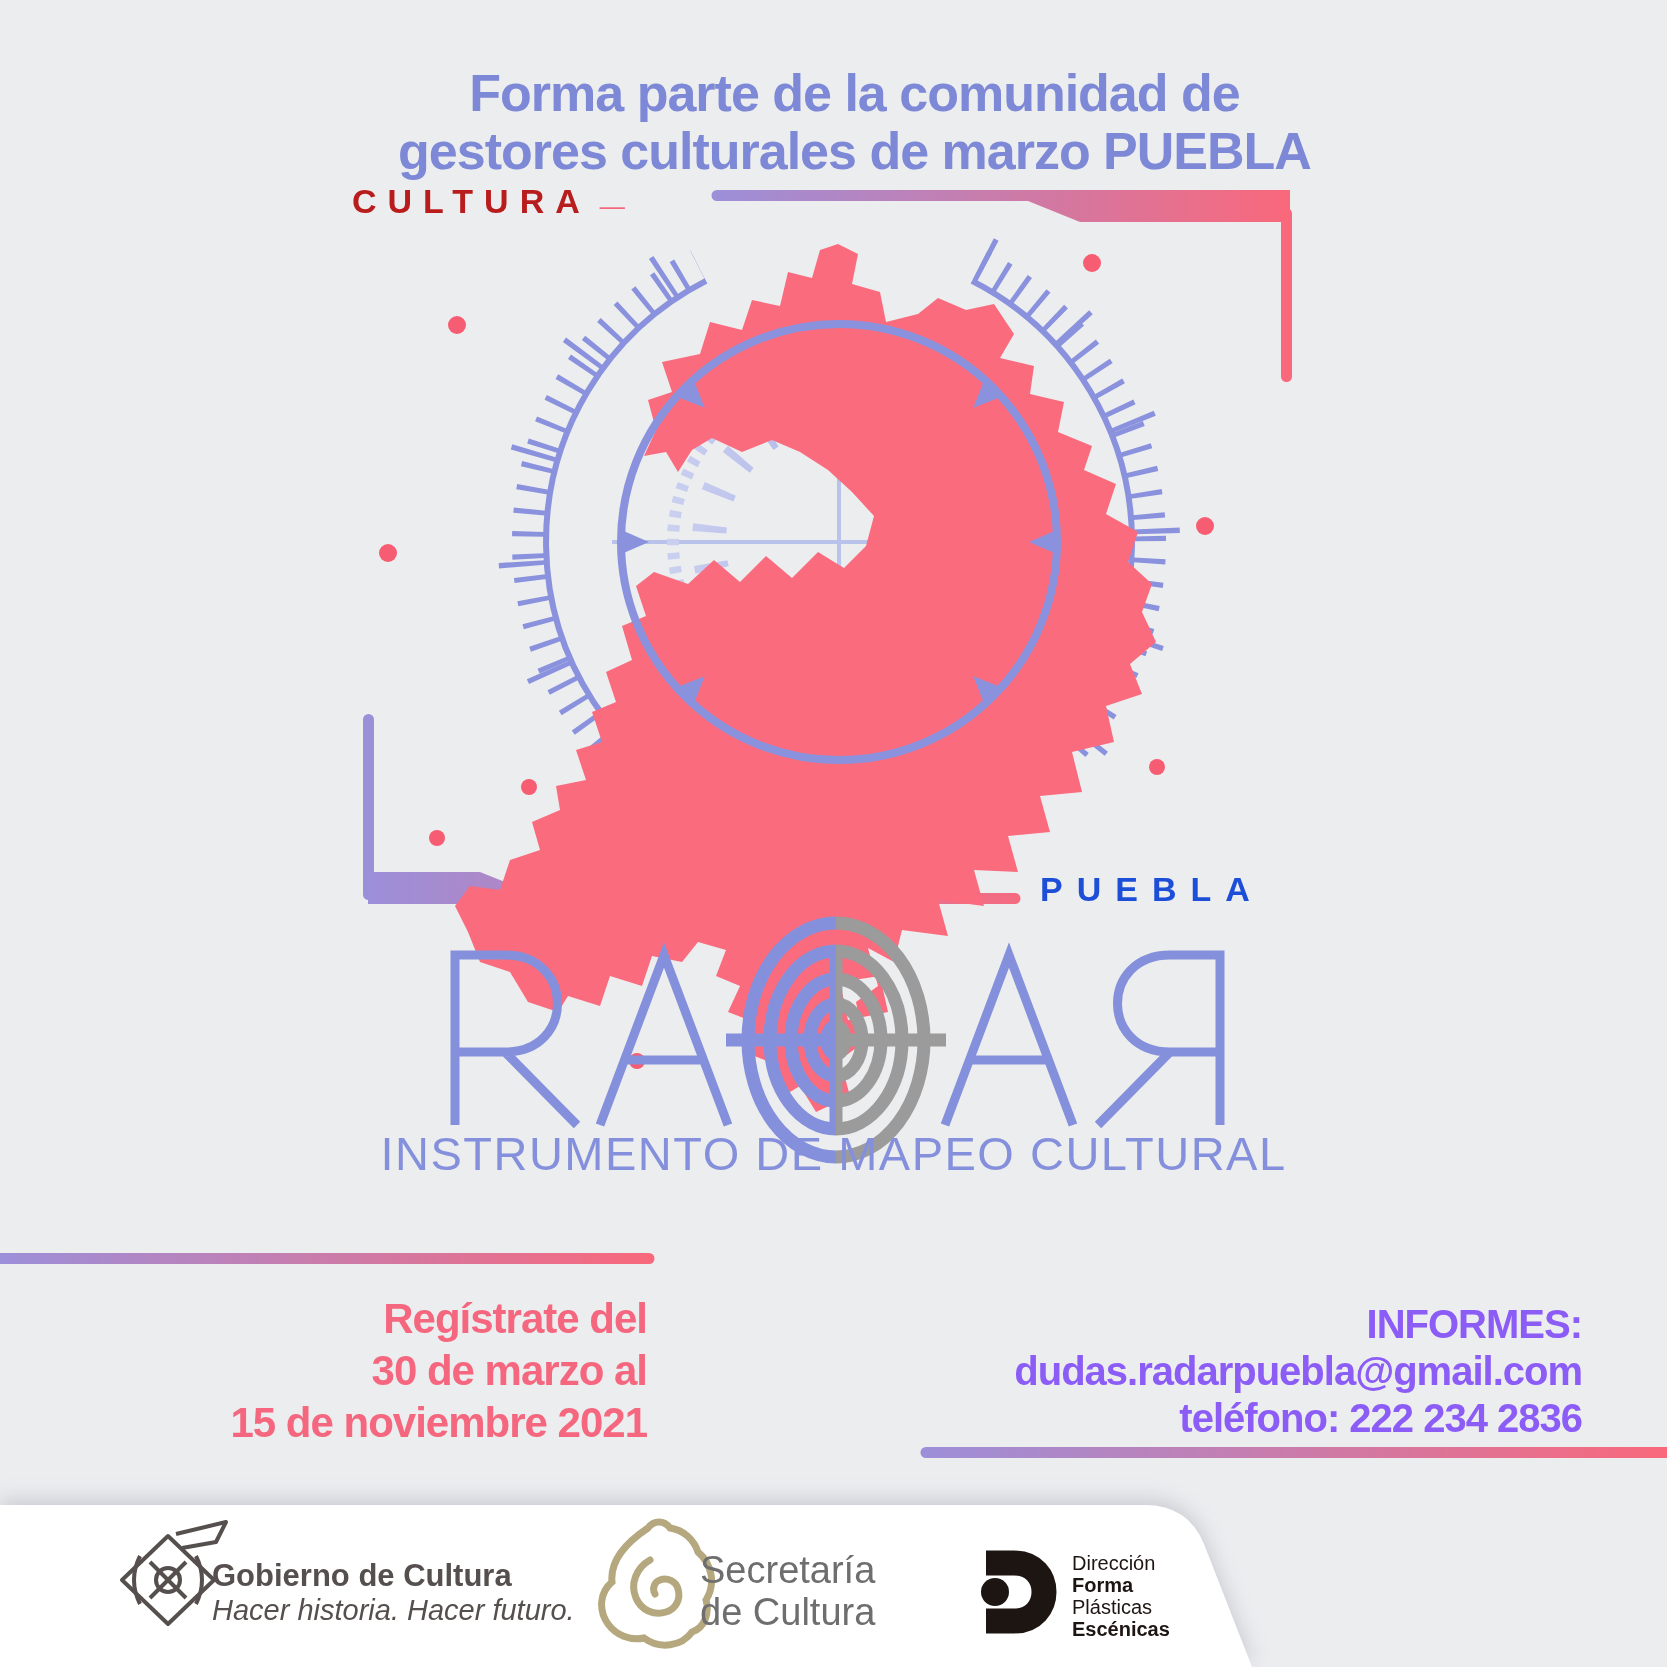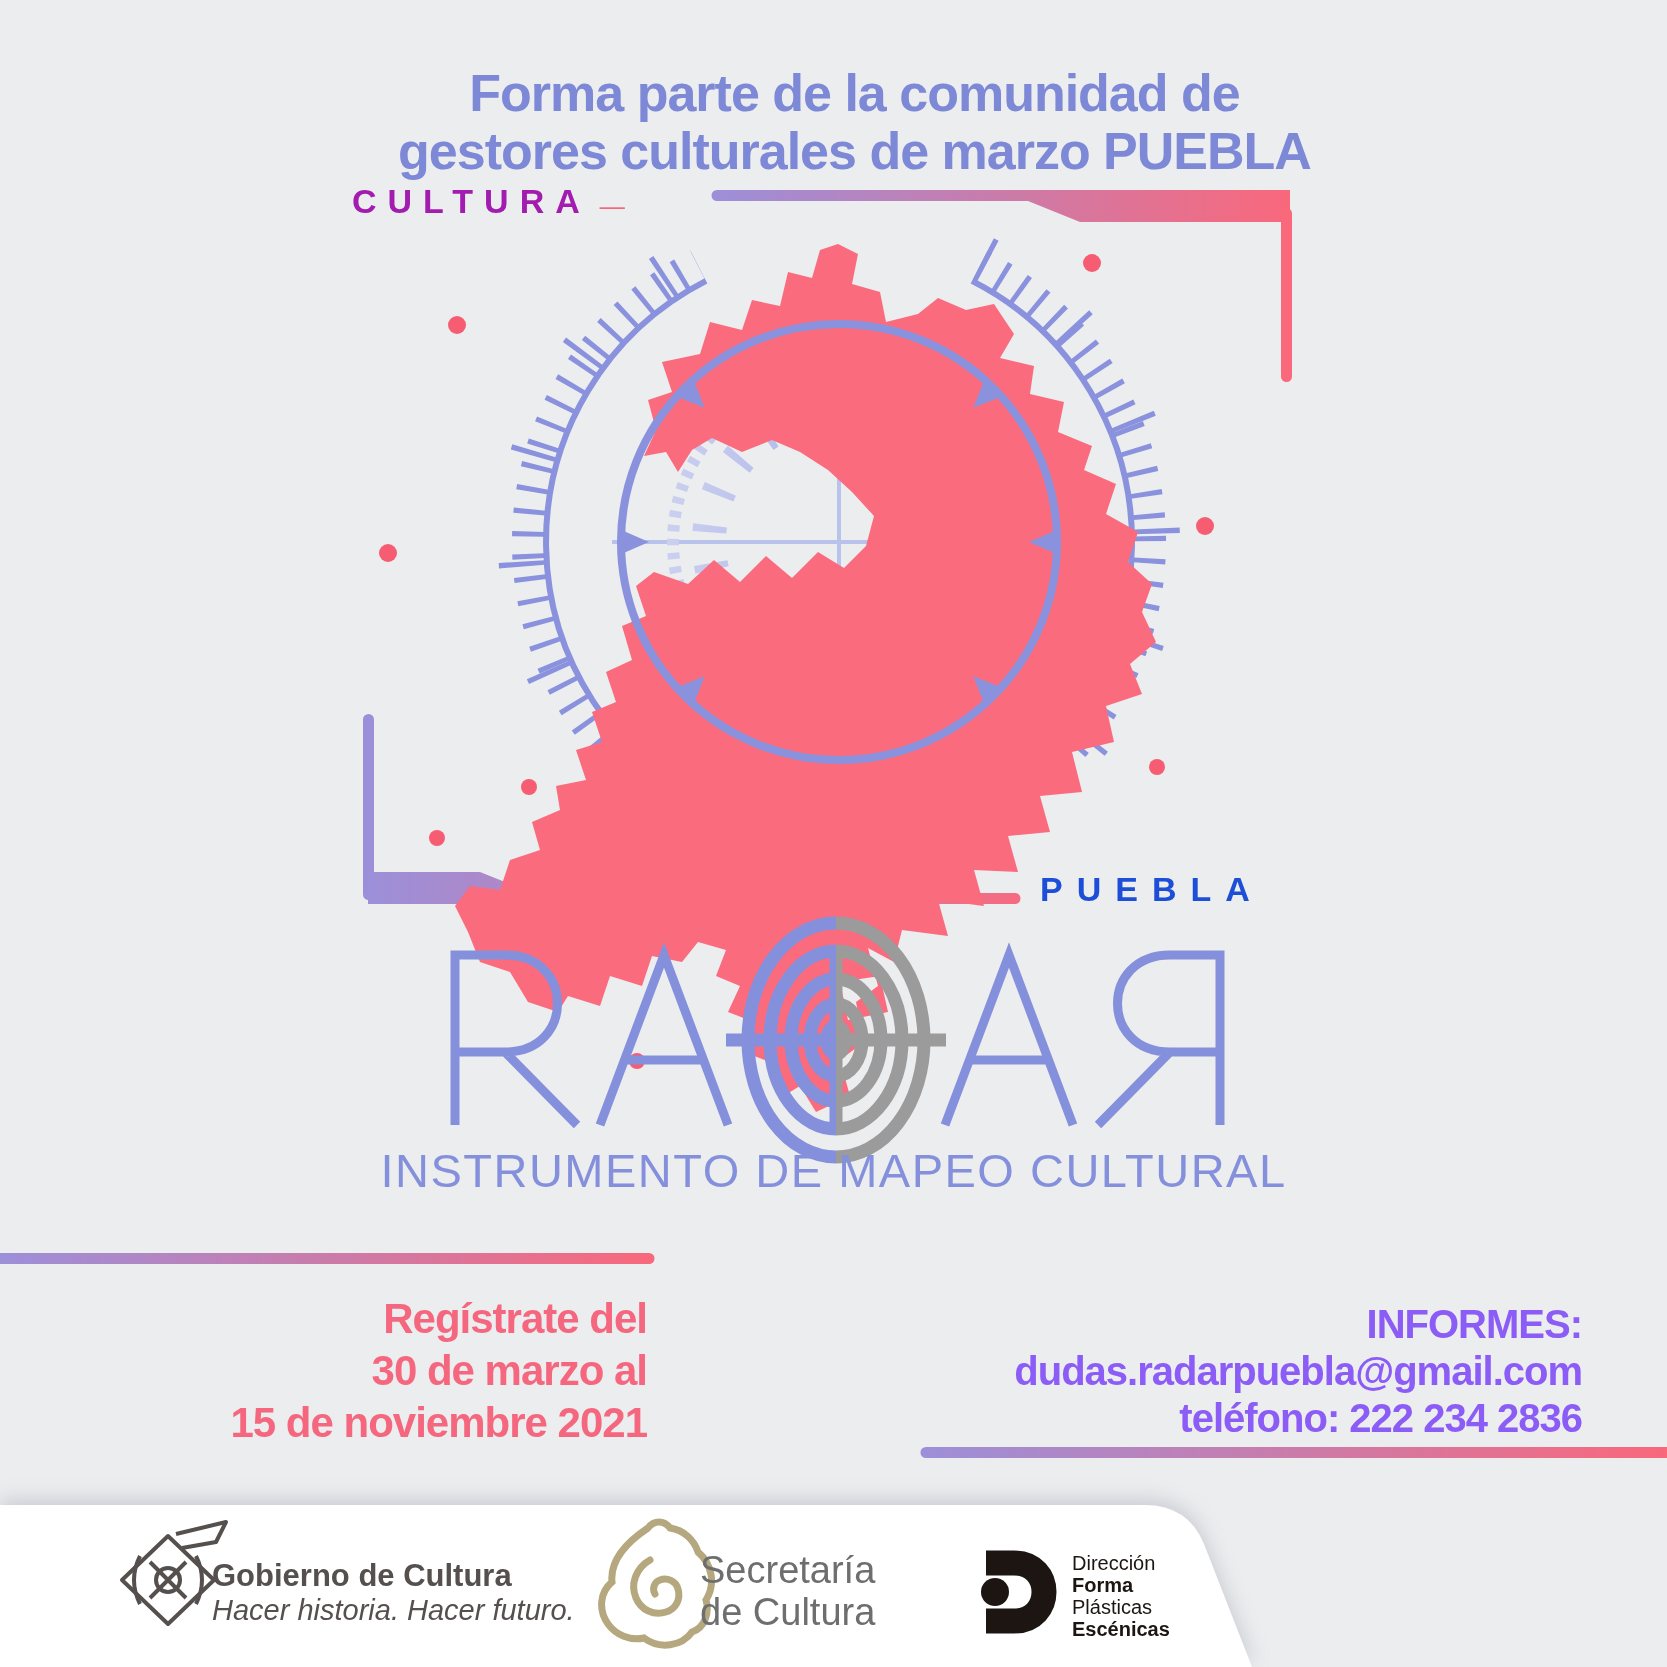--- a/index.html
+++ b/index.html
@@ -7,31 +7,31 @@
     position:relative;width:1667px;height:1667px;background:#ecedef;overflow:hidden;
     font-family:"Liberation Sans", sans-serif;
   }
   .abs{position:absolute;}
   .art{position:absolute;left:0;top:0;}
   .heading{
     left:0;top:64px;width:1667px;text-align:center;
     color:#7d88d6;font-size:52px;font-weight:700;letter-spacing:-1px;line-height:58px;padding-left:21px;
   }
   .cultura{
-    left:352px;top:182px;color:#a21caf;font-size:34px;font-weight:700;letter-spacing:11px;
+    left:352px;top:182px;color:#b91c1c;font-size:34px;font-weight:700;letter-spacing:11px;
   }
   .cultura-mark{
     left:600px;top:164px;color:#f5677e;font-size:44px;font-weight:700;
   }
   .puebla{
     left:1040px;top:870px;color:#1d4ed8;font-size:34px;font-weight:700;letter-spacing:14px;
   }
   .subtitle{
     left:0;top:1126px;width:1667px;text-align:center;
-    color:#8590dc;font-size:47px;font-weight:400;letter-spacing:1.5px;margin-top:17px;
+    color:#8590dc;font-size:47px;font-weight:400;letter-spacing:1.5px;
   }
   .register{
     left:145px;top:1293px;width:502px;text-align:right;
     color:#f5677e;font-size:42px;font-weight:700;letter-spacing:-1px;line-height:52px;
   }
   .contact{
     left:982px;top:1301px;width:600px;text-align:right;
     color:#8b5cf6;font-size:40px;font-weight:700;letter-spacing:-1px;line-height:47px;
   }
   .gob-title{left:212px;top:1558px;color:#55504e;font-size:31px;font-weight:700;}

